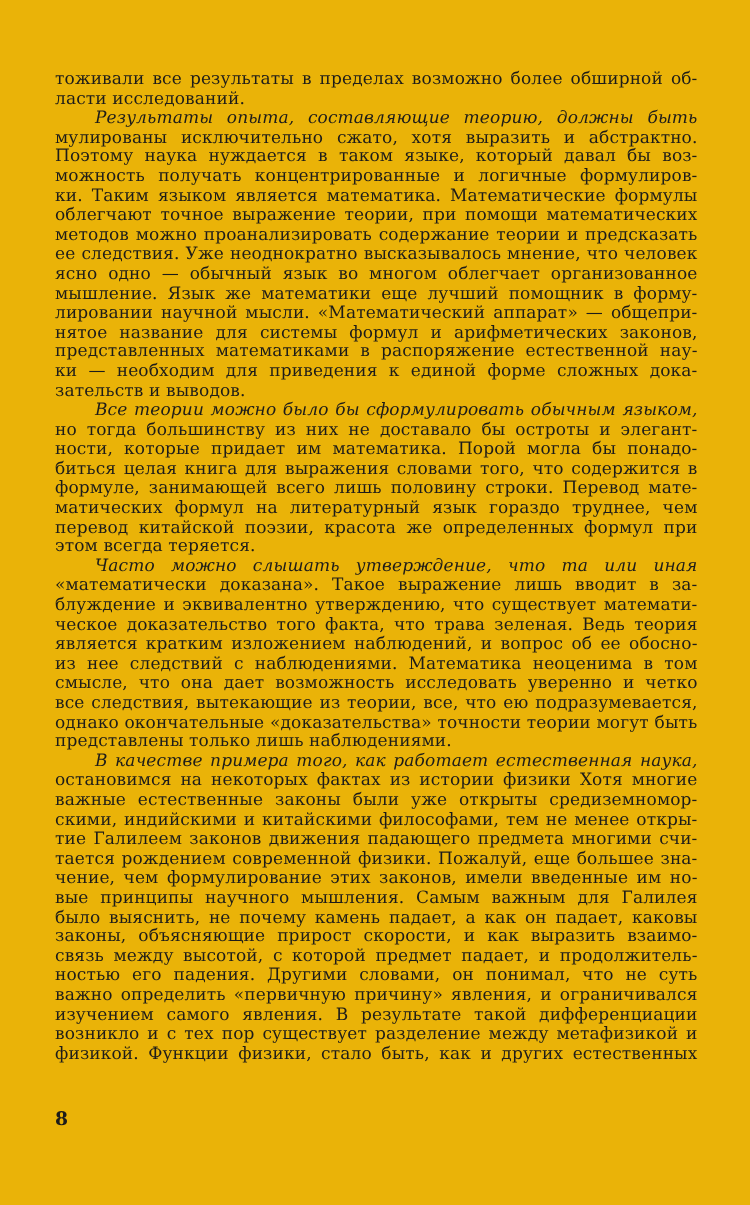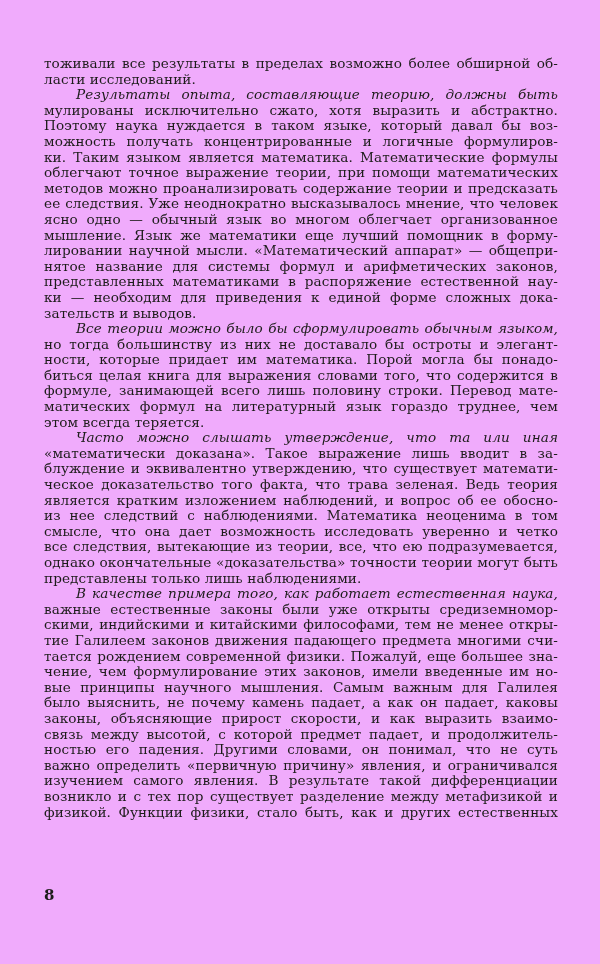--- a/index.html
+++ b/index.html
@@ -9,21 +9,21 @@
   body {
     width: 600px;
     height: 964px;
     background: #fbfaf7;
     position: relative;
     overflow: hidden;
   }
   .page {
     position: absolute;
     inset: 0;
-    background: #f0abfc;
+    background: #eab308;
   }
   .text-block {
     position: absolute;
     left: 44px;
     top: 56px;
     width: 514px;
   }
   .paragraph {
     margin: 0;
     padding: 0;
@@ -84,36 +84,38 @@
         <div class="line">ки — необходим для приведения к единой форме сложных дока-</div>
         <div class="line last">зательств и выводов.</div>
       </div>
       <div class="paragraph">
         <div class="line indent">Все теории можно было бы сформулировать обычным языком,</div>
         <div class="line">но тогда большинству из них не доставало бы остроты и элегант-</div>
         <div class="line">ности, которые придает им математика. Порой могла бы понадо-</div>
         <div class="line">биться целая книга для выражения словами того, что содержится в</div>
         <div class="line">формуле, занимающей всего лишь половину строки. Перевод мате-</div>
         <div class="line">матических формул на литературный язык гораздо труднее, чем</div>
+        <div class="line">перевод китайской поэзии, красота же определенных формул при</div>
         <div class="line last">этом всегда теряется.</div>
       </div>
       <div class="paragraph">
         <div class="line indent">Часто можно слышать утверждение, что та или иная теория</div>
         <div class="line">«математически доказана». Такое выражение лишь вводит в за-</div>
         <div class="line">блуждение и эквивалентно утверждению, что существует математи-</div>
         <div class="line">ческое доказательство того факта, что трава зеленая. Ведь теория</div>
         <div class="line">является кратким изложением наблюдений, и вопрос об ее обосно-</div>
         <div class="line">из нее следствий с наблюдениями. Математика неоценима в том</div>
         <div class="line">смысле, что она дает возможность исследовать уверенно и четко</div>
         <div class="line">все следствия, вытекающие из теории, все, что ею подразумевается,</div>
         <div class="line">однако окончательные «доказательства» точности теории могут быть</div>
         <div class="line last">представлены только лишь наблюдениями.</div>
       </div>
       <div class="paragraph">
         <div class="line indent">В качестве примера того, как работает естественная наука, мы</div>
+        <div class="line">остановимся на некоторых фактах из истории физики Хотя многие</div>
         <div class="line">важные естественные законы были уже открыты средиземномор-</div>
         <div class="line">скими, индийскими и китайскими философами, тем не менее откры-</div>
         <div class="line">тие Галилеем законов движения падающего предмета многими счи-</div>
         <div class="line">тается рождением современной физики. Пожалуй, еще большее зна-</div>
         <div class="line">чение, чем формулирование этих законов, имели введенные им но-</div>
         <div class="line">вые принципы научного мышления. Самым важным для Галилея</div>
         <div class="line">было выяснить, не почему камень падает, а как он падает, каковы</div>
         <div class="line">законы, объясняющие прирост скорости, и как выразить взаимо-</div>
         <div class="line">связь между высотой, с которой предмет падает, и продолжитель-</div>
         <div class="line">ностью его падения. Другими словами, он понимал, что не суть</div>

